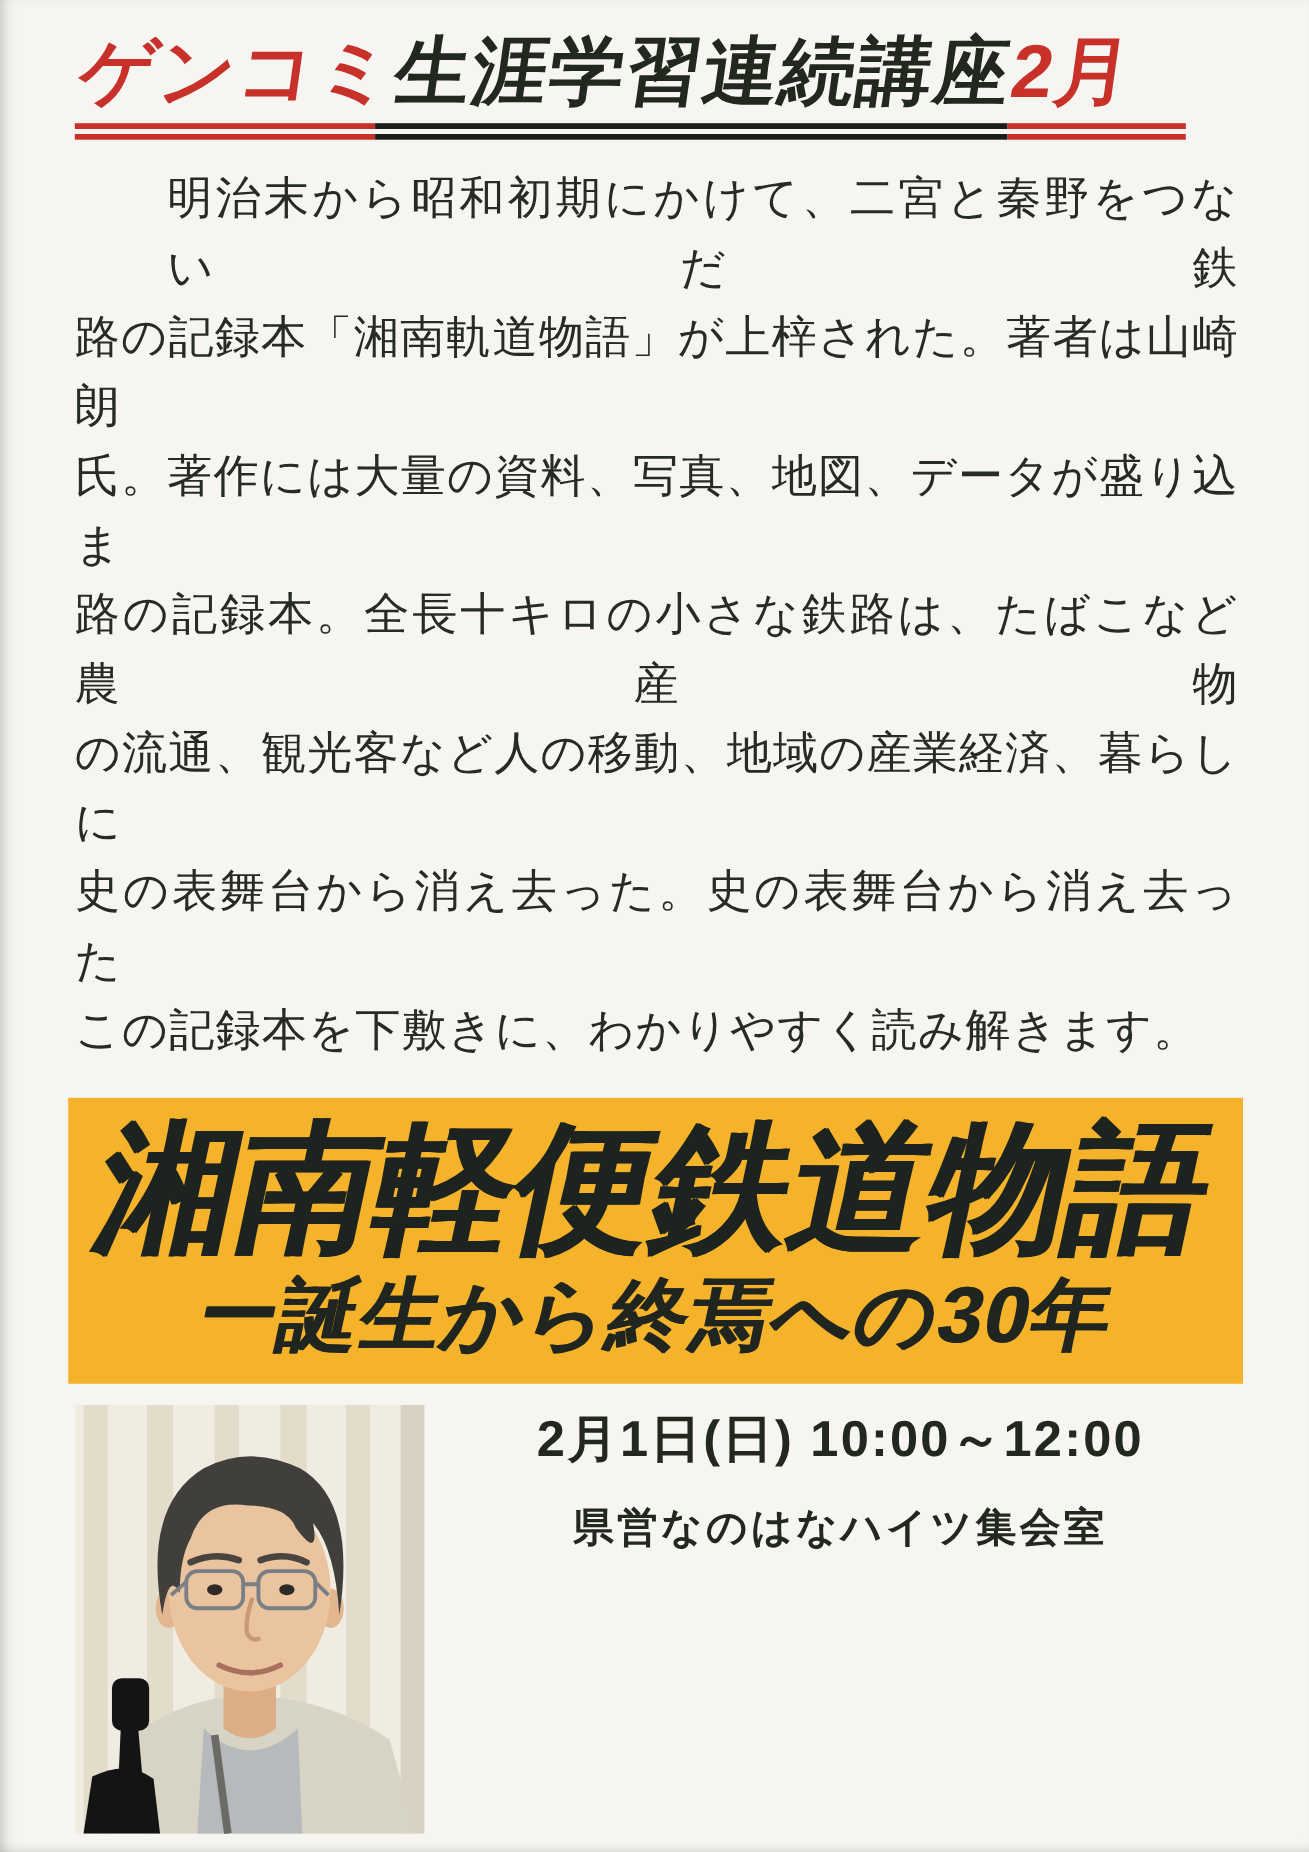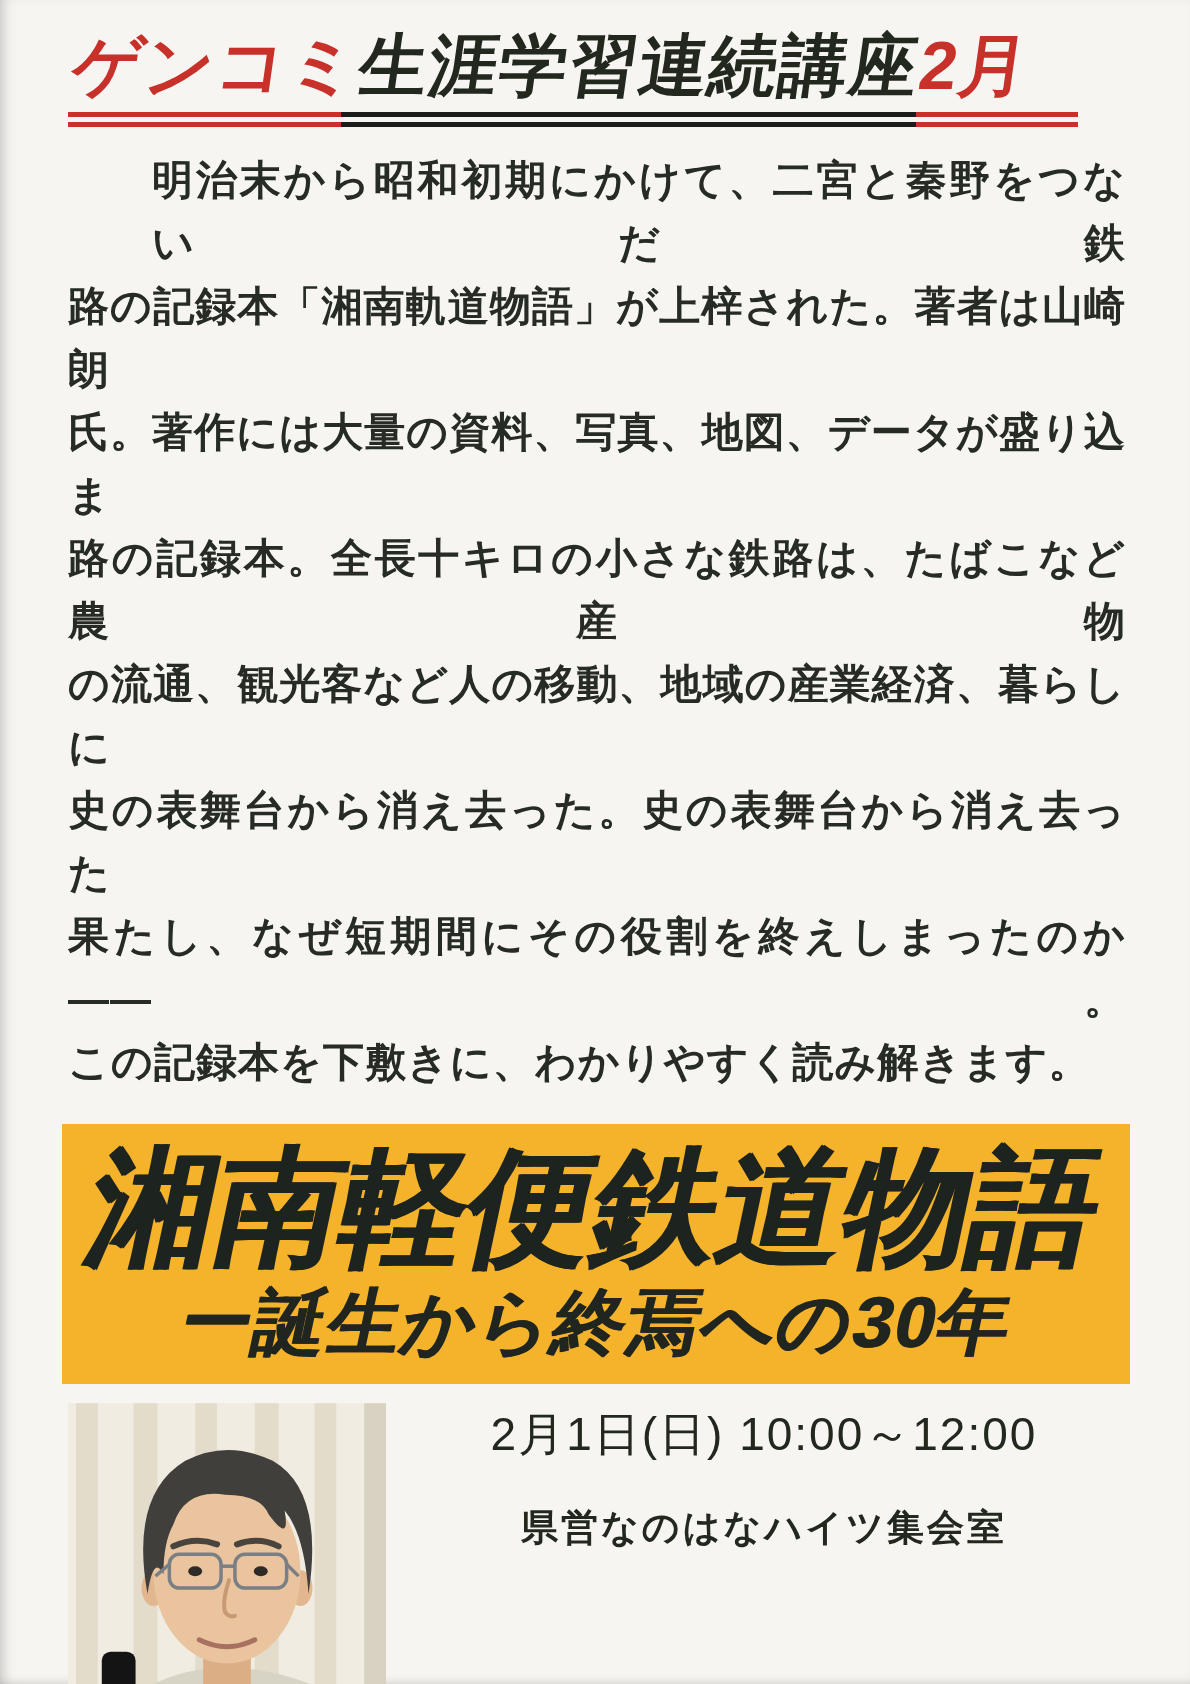--- a/index.html
+++ b/index.html
@@ -26,21 +26,21 @@
   .title-underline .seg{
     height:15px;
     background:linear-gradient(to bottom,var(--c) 0 5px,transparent 5px 10px,var(--c) 10px 15px);
   }
   .seg.red{--c:#c8302a;}
   .seg.black{--c:#1c1c1a;}
   .seg.s1{width:27%;}.seg.s2{width:57%;}.seg.s3{width:16%;}
   
   .intro{margin-top:22px;}
   .iline{
-    font-size:41px;font-weight:700;line-height:63px;
+    font-size:41px;font-weight:400;line-height:63px;
     letter-spacing:1px;
     text-align:justify;text-align-last:justify;
     color:#262b24;
   }
   .iline.indent{padding-left:84px;}
   .iline.last{text-align-last:left;}
   
   .banner{
     margin:30px -4px 0 -6px;
     background:#f5b32b;
@@ -60,22 +60,22 @@
     color:#20261f;white-space:nowrap;
     transform:skewX(-12deg);
     text-shadow:1.5px 0 0 #20261f;
     letter-spacing:2px;
   }
   
   .details{display:flex;margin-top:18px;gap:16px;}
   .photo{width:318px;height:392px;flex:0 0 auto;}
   .photo svg{display:block;width:100%;height:100%;}
   .info{flex:1;display:flex;flex-direction:column;align-items:center;padding-top:2px;}
-  .datetime{font-size:46px;font-weight:400;letter-spacing:2px;white-space:nowrap;}
-  .venue{margin-top:37px;font-size:37px;font-weight:700;letter-spacing:3px;white-space:nowrap;}
+  .datetime{font-size:46px;font-weight:700;letter-spacing:2px;white-space:nowrap;}
+  .venue{margin-top:24px;font-size:37px;font-weight:700;letter-spacing:3px;white-space:nowrap;}
 </style>
 </head>
 <body>
 
 <div class="page">
 
   <div class="title-row">
     <span class="t-red">ゲンコミ</span><span class="t-black">生涯学習連続講座</span><span class="t-red">2月</span>
   </div>
   <div class="title-underline">
@@ -84,21 +84,20 @@
     <span class="seg red s3"></span>
   </div>
 
   <div class="intro">
     <div class="iline indent">明治末から昭和初期にかけて、二宮と秦野をつないだ鉄</div>
     <div class="iline">路の記録本「湘南軌道物語」が上梓された。著者は山崎朗</div>
     <div class="iline">氏。著作には大量の資料、写真、地図、データが盛り込ま</div>
     <div class="iline">路の記録本。全長十キロの小さな鉄路は、たばこなど農産物</div>
     <div class="iline">の流通、観光客など人の移動、地域の産業経済、暮らしに</div>
     <div class="iline">史の表舞台から消え去った。史の表舞台から消え去った</div>
-    <div class="iline">果たし、なぜ短期間にその役割を終えしまったのか――。</div>
     <div class="iline last">この記録本を下敷きに、わかりやすく読み解きます。</div>
   </div>
 
   <div class="banner">
     <div class="banner-main">湘南軽便鉄道物語</div>
     <div class="banner-sub">ー誕生から終焉への30年</div>
   </div>
 
   <div class="details">
 

